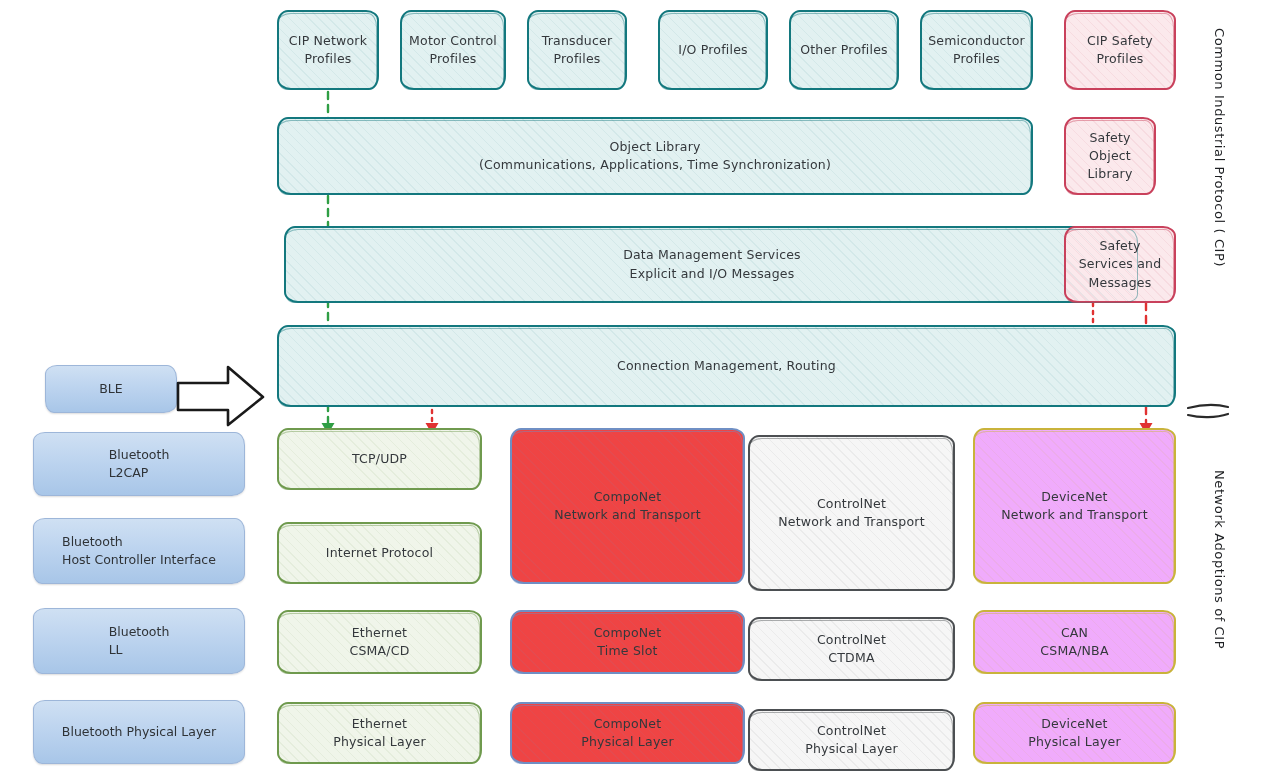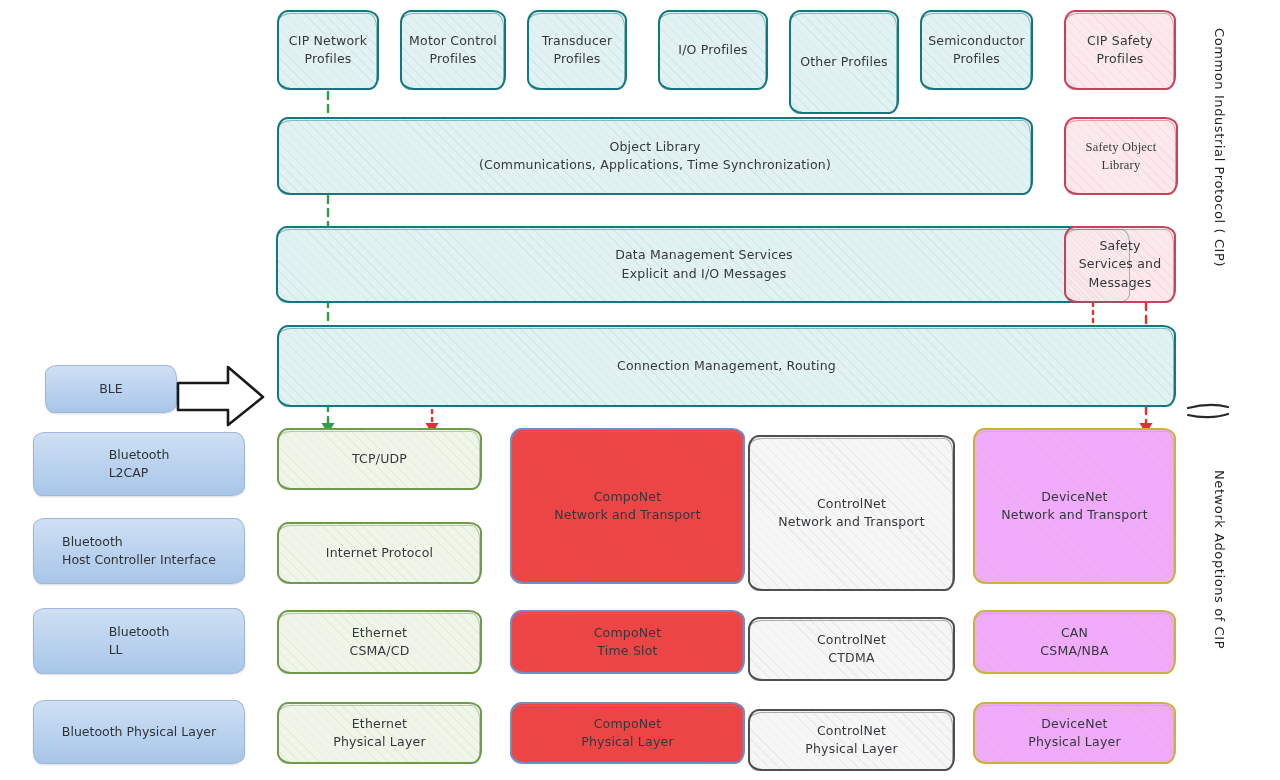--- a/index.html
+++ b/index.html
@@ -167,42 +167,42 @@
     <span class="lbl">Motor Control
 Profiles</span>
   </div>
   <div class="box teal" style="left:527px;top:10px;width:100px;height:80px;">
     <span class="lbl">Transducer
 Profiles</span>
   </div>
   <div class="box teal" style="left:658px;top:10px;width:110px;height:80px;">
     <span class="lbl">I/O Profiles</span>
   </div>
-  <div class="box teal" style="left:789px;top:10px;width:110px;height:104px;">
+  <div class="box teal" style="left:789px;top:10px;width:110px;height:80px;">
     <span class="lbl">Other Profiles</span>
   </div>
   <div class="box teal" style="left:920px;top:10px;width:113px;height:80px;">
     <span class="lbl">Semiconductor
 Profiles</span>
   </div>
   <div class="box red" style="left:1064px;top:10px;width:112px;height:80px;">
     <span class="lbl">CIP Safety
 Profiles</span>
   </div>
 
   <div class="box teal" style="left:277px;top:117px;width:756px;height:78px;">
     <span class="lbl">Object Library
 (Communications, Applications, Time Synchronization)</span>
   </div>
-  <div class="box red" style="left:1064px;top:117px;width:114px;height:78px;font-family:Liberation Serif, serif;">
+  <div class="box red" style="left:1064px;top:117px;width:92px;height:78px;">
     <span class="lbl">Safety Object
 Library</span>
   </div>
 
-  <div class="box teal" style="left:276px;top:226px;width:856px;height:77px;">
+  <div class="box teal" style="left:284px;top:226px;width:856px;height:77px;">
     <span class="lbl">Data Management Services
 Explicit and I/O Messages</span>
   </div>
   <div class="box red" style="left:1064px;top:226px;width:112px;height:77px;">
     <span class="lbl">Safety
 Services and
 Messages</span>
   </div>
 
   <div class="box teal" style="left:277px;top:325px;width:899px;height:82px;">

